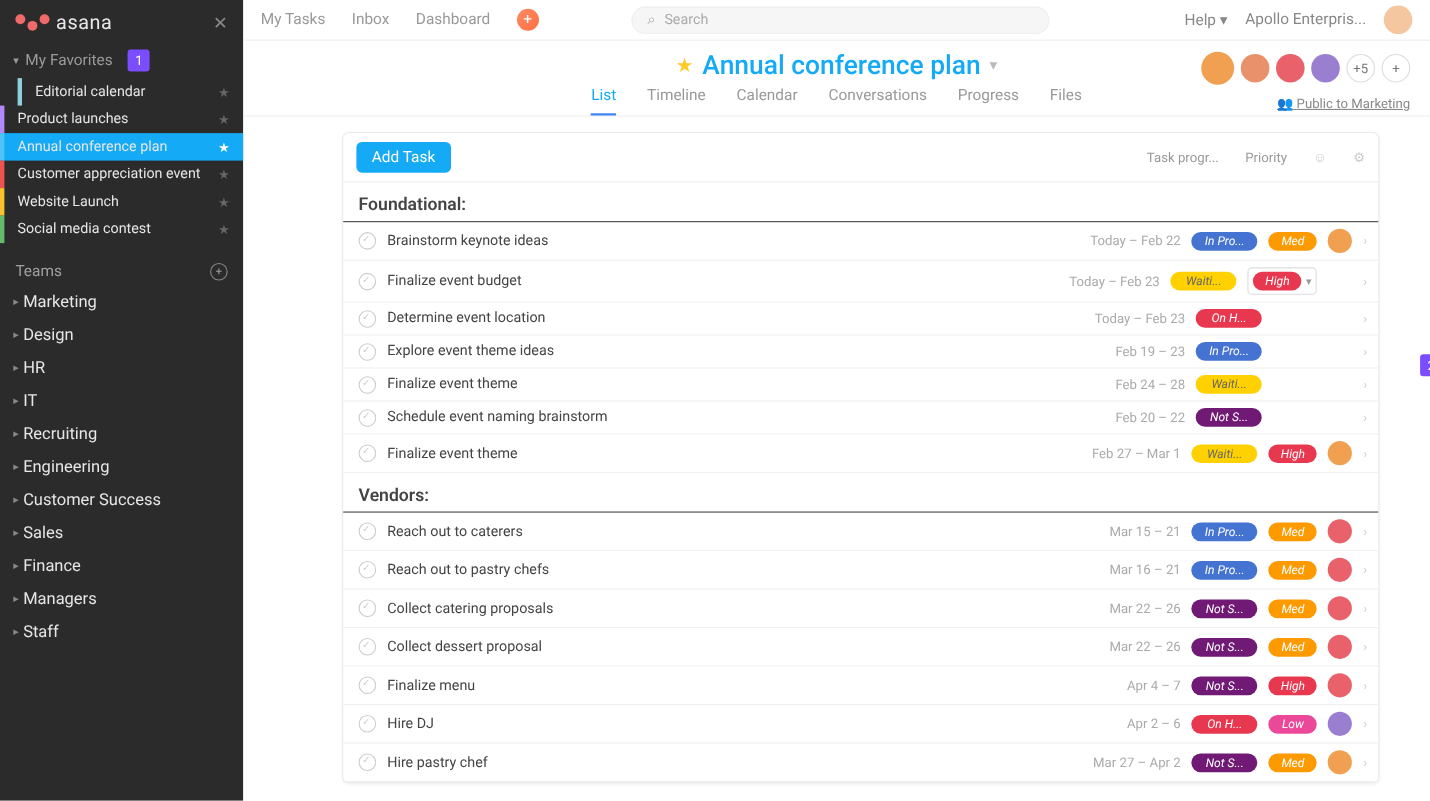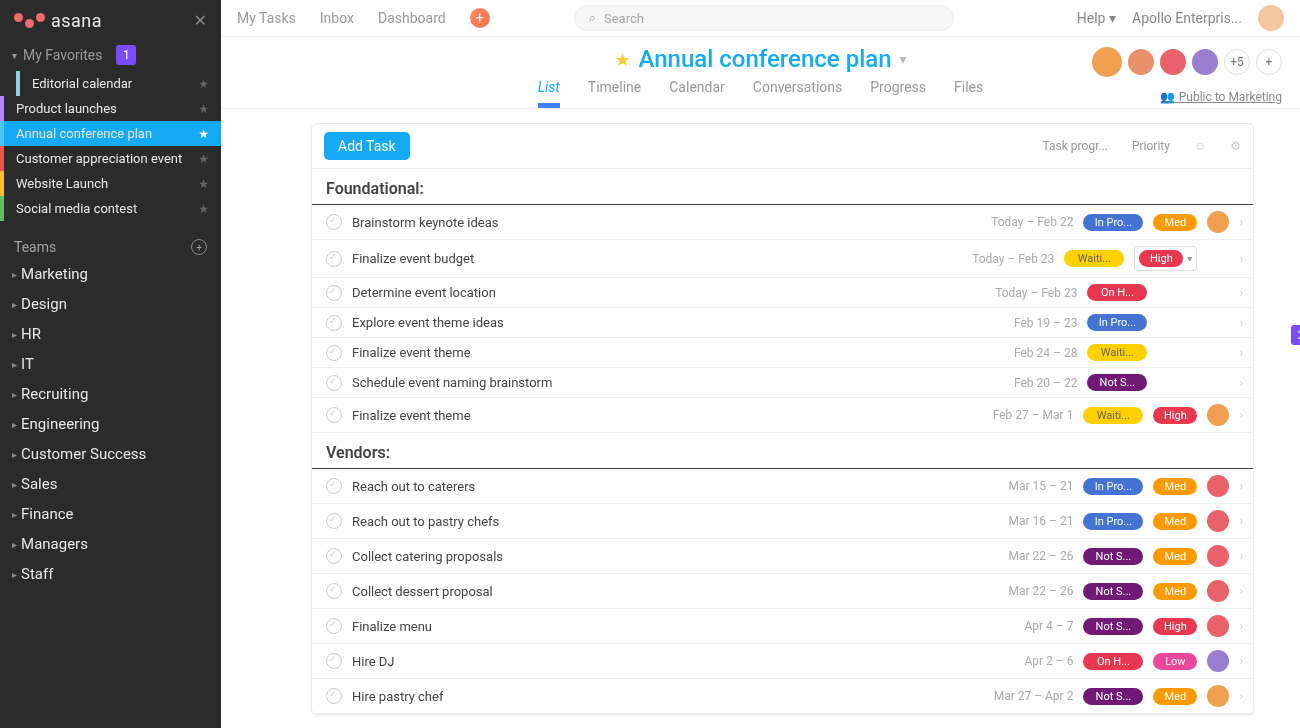--- a/index.html
+++ b/index.html
@@ -34,36 +34,36 @@
 .add-circle{ width:20px; height:20px; border-radius:50%; background:linear-gradient(135deg,#ff8a65,#ff7043); color:#fff; display:inline-flex;align-items:center;justify-content:center;font-size:14px;}
 .search{ flex:0 0 380px; margin-left:60px; display:flex; align-items:center; gap:8px; background:#f6f6f6; border:1px solid #eee; border-radius:18px; padding:4px 14px; color:#aaa; font-size:13px;}
 .topbar-right{ margin-left:auto; display:flex; align-items:center; gap:16px; font-size:14px; color:#888;}
 .avatar{ width:26px; height:26px; border-radius:50%; background:#f4c7a0; display:inline-flex;align-items:center;justify-content:center; font-size:11px; color:#fff;}
 .project-header{ display:flex; flex-direction:column; align-items:center; border-bottom:1px solid #eee; position:relative;}
 .project-title-row{ display:flex; align-items:center; gap:8px; padding-top:8px;}
 .project-title{ font-size:24px; color:#14aaf5; font-weight:500;}
 .project-star{color:#ffca28; font-size:18px;}
 .project-tabs{ display:flex; gap:28px; margin-top:6px;}
 .project-tab{ font-size:14px; color:#999; padding-bottom:8px; cursor:pointer;}
-.project-tab.active{ color:#14aaf5; border-bottom:5px solid #3b82f6;font-style:italic;}
+.project-tab.active{ color:#14aaf5; border-bottom:2px solid #3b82f6;}
 .header-right{ position:absolute; right:18px; top:10px; display:flex; align-items:center; gap:6px;}
 .ctl-circle{width:26px;height:26px;border-radius:50%;border:1px solid #ddd;display:inline-flex;align-items:center;justify-content:center;font-size:12px;color:#777;}
 .header-public{ position:absolute; right:18px; bottom:4px; font-size:12px; color:#888; text-decoration:underline;}
 .content{ flex:1; padding:14px 46px 0 90px; overflow:hidden; position:relative;}
 .card{ background:#fff; border:1px solid #eaeaea; border-radius:6px; box-shadow:0 1px 3px rgba(0,0,0,0.05);}
 .card-bar{ display:flex; align-items:center; padding:8px 12px; border-bottom:1px solid #eee;}
 .add-task{ background:#14aaf5; color:#fff; border:none; padding:6px 14px; border-radius:5px; font-size:14px;}
 .card-bar-right{ margin-left:auto; display:flex; gap:24px; font-size:12px; color:#999; align-items:flex-end;}
 .section-title{ font-size:16px; font-weight:600; color:#444; padding:10px 14px 6px 14px; border-bottom:1px solid #444;}
 .task-row{ display:flex; align-items:center; padding:6px 10px 6px 14px; border-bottom:1px solid #f0f0f0; font-size:13px; gap:10px; position:relative;}
 .check{ width:16px; height:16px; border:1.5px solid #ccc; border-radius:50%; position:relative; flex-shrink:0;}
 .check::after{content:"✓"; color:#ccc; font-size:9px; position:absolute; left:2px; top:0;}
 .task-name{ flex:1; color:#444;}
 .task-date{ width:100px; text-align:right; color:#aaa; font-size:12px;}
-.pill{ border-radius:10px; padding:2px 8px; font-size:11px; color:#fff; white-space:nowrap; min-width:44px; text-align:center;}
+.pill{ border-radius:10px; padding:2px 8px; font-size:11px; color:#fff; white-space:nowrap; min-width:44px; text-align:center;font-style:italic;}
 .pill-progress{width:60px;}
 .pill-priority{width:40px;}
 .avatar-sm{ width:22px; height:22px; border-radius:50%; background:#f0a050;}
 .chev{ color:#ccc; font-size:12px;}
 .dropdown-select{border:1px solid #ddd;border-radius:4px;padding:3px 4px;display:inline-flex;align-items:center;gap:4px;}
 .annot{ width:20px; height:20px; background:#7c4dff; color:#fff; display:inline-flex; align-items:center; justify-content:center; border-radius:3px; font-size:12px;}
 .c-blue{background:#4573d2;}
 .c-orange{background:#fd9a00;}
 .c-yellow{background:#ffd100;color:#666;}
 .c-red{background:#e8384f;}

